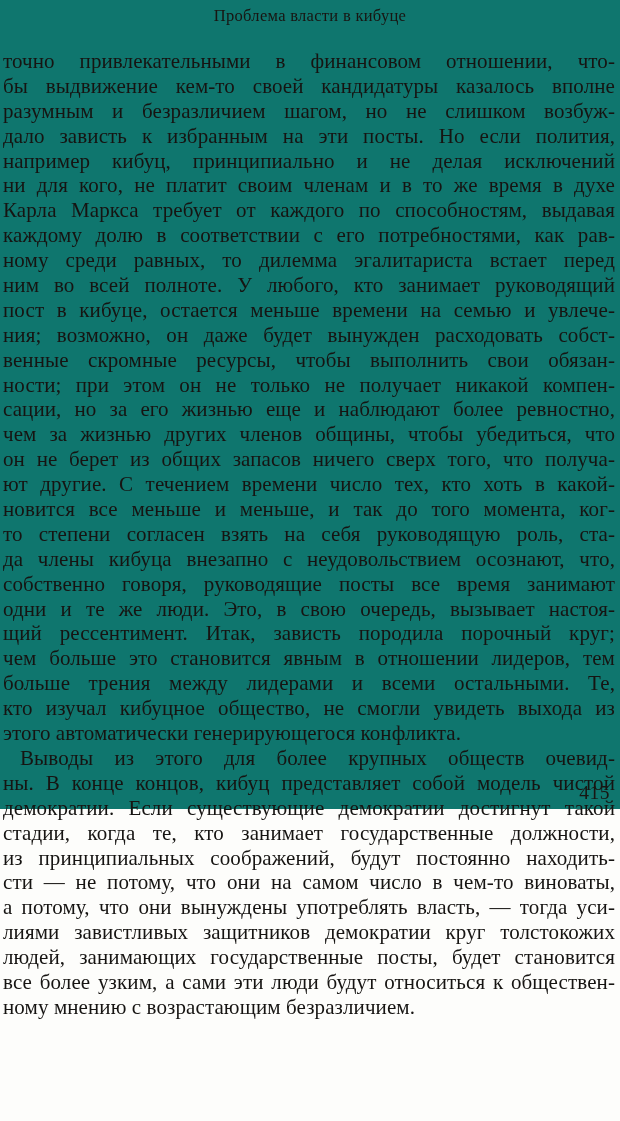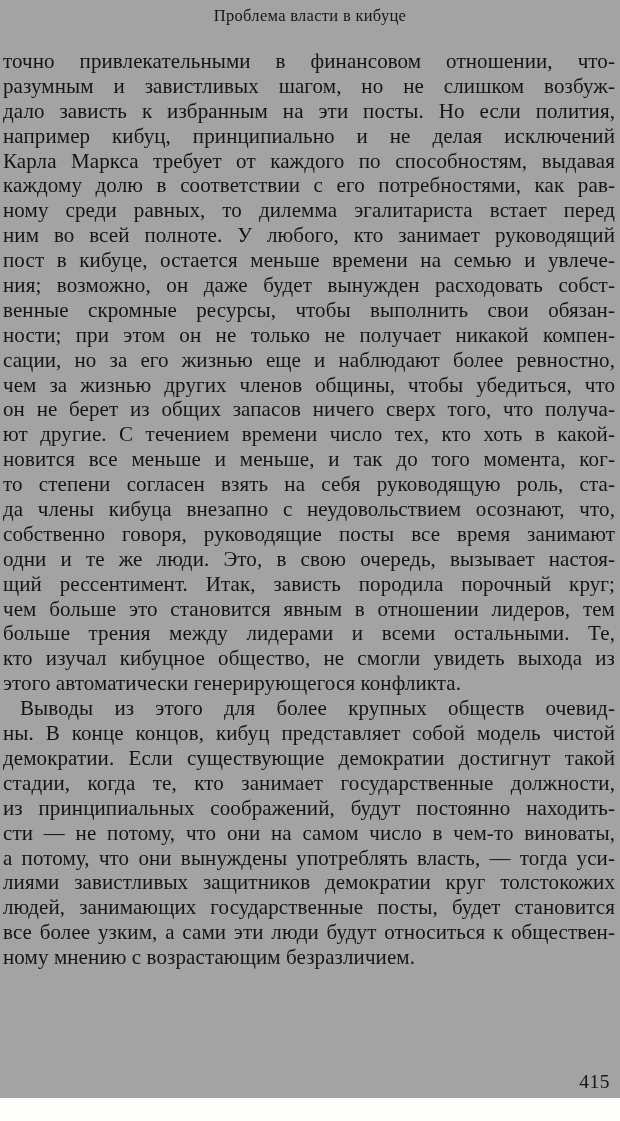--- a/index.html
+++ b/index.html
@@ -10,22 +10,22 @@
     width: 620px;
     height: 1121px;
     background: #fdfdfb;
     font-family: "Liberation Serif", "DejaVu Serif", serif;
     color: #161412;
     overflow: hidden;
   }
   .page {
     position: relative;
     width: 620px;
-    height: 1098px;
-    background: #a3a3a3;
+    height: 809px;
+    background: #0f766e;
   }
   .running-header {
     position: absolute;
     top: 6px;
     left: 0;
     right: 0;
     text-align: center;
     font-size: 16.5px;
     letter-spacing: 0.3px;
     color: #181512;
@@ -62,23 +62,25 @@
   }
 </style>
 </head>
 <body>
 
 <div class="page">
   <div class="running-header">Проблема власти в кибуце</div>
 
   <div class="body-text" id="body-text">
       <div class="line">точно привлекательными в финансовом отношении, что-</div>
-      <div class="line">разумным и завистливых шагом, но не слишком возбуж-</div>
+      <div class="line">бы выдвижение кем-то своей кандидатуры казалось вполне</div>
+      <div class="line">разумным и безразличием шагом, но не слишком возбуж-</div>
       <div class="line">дало зависть к избранным на эти посты. Но если полития,</div>
       <div class="line">например кибуц, принципиально и не делая исключений</div>
+      <div class="line">ни для кого, не платит своим членам и в то же время в духе</div>
       <div class="line">Карла Маркса требует от каждого по способностям, выдавая</div>
       <div class="line">каждому долю в соответствии с его потребностями, как рав-</div>
       <div class="line">ному среди равных, то дилемма эгалитариста встает перед</div>
       <div class="line">ним во всей полноте. У любого, кто занимает руководящий</div>
       <div class="line">пост в кибуце, остается меньше времени на семью и увлече-</div>
       <div class="line">ния; возможно, он даже будет вынужден расходовать собст-</div>
       <div class="line">венные скромные ресурсы, чтобы выполнить свои обязан-</div>
       <div class="line">ности; при этом он не только не получает никакой компен-</div>
       <div class="line">сации, но за его жизнью еще и наблюдают более ревностно,</div>
       <div class="line">чем за жизнью других членов общины, чтобы убедиться, что</div>

